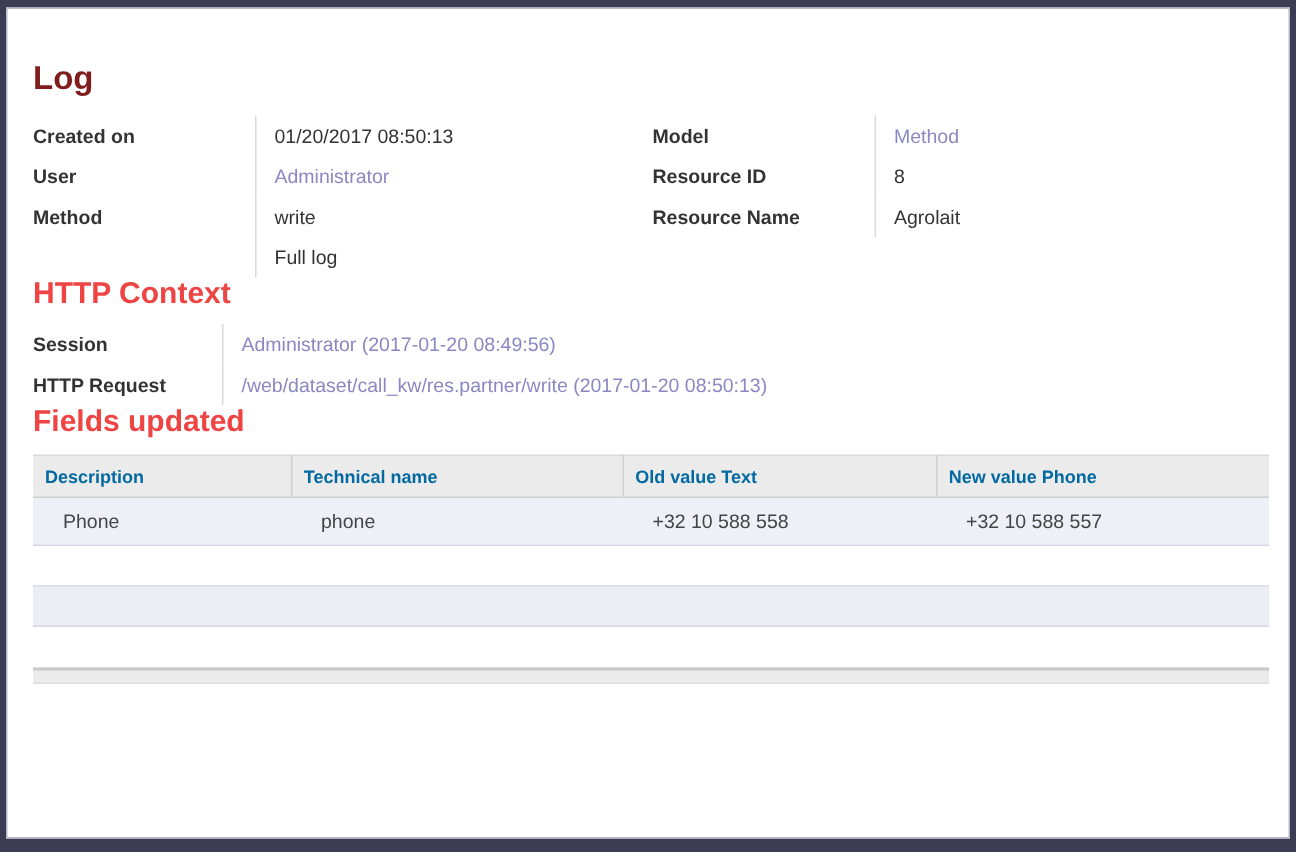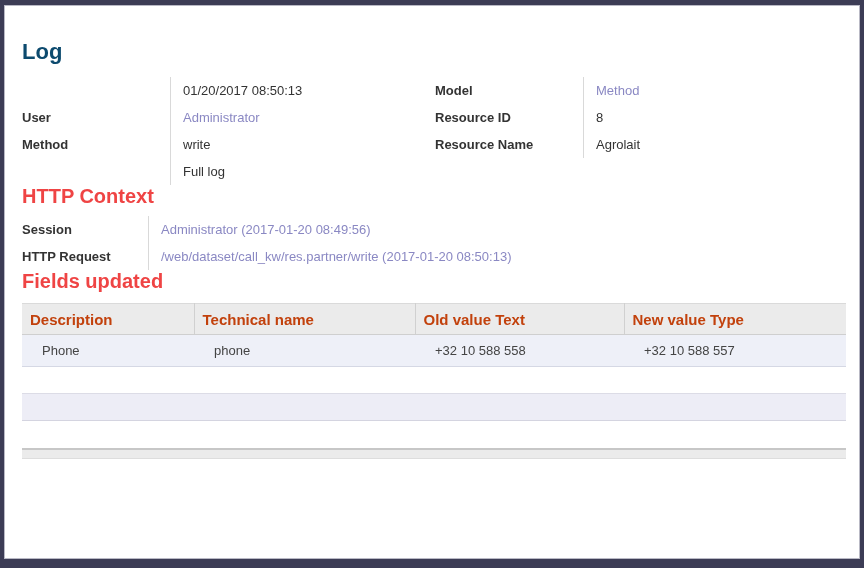--- a/index.html
+++ b/index.html
@@ -10,21 +10,21 @@
     font-family:"Liberation Sans", sans-serif;
     font-size:13px; color:#333;
     overflow:hidden;
   }
   .card {
     position:absolute; top:5px; left:4px; right:4px; bottom:9px;
     background:#ffffff; border:1px solid #b9b9c5;
     padding:0 13px 0 17px; overflow:hidden;
   }
   h1.section-title {
-    color:#0c4a6e; font-size:22px; font-weight:bold;
+    color:#7f1d1d; font-size:22px; font-weight:bold;
     margin:33px 0 0 0; line-height:25px;
   }
   h2.section-title {
     color:#ef4444; font-size:20px; font-weight:bold;
     margin:0; line-height:23px;
   }
   .h2-http { margin-top:39px; }
   .h2-fields { margin-top:31px; }
 
   .form-grid {
@@ -47,21 +47,21 @@
   .r1{grid-row:1} .r2{grid-row:2} .r3{grid-row:3} .r4{grid-row:4}
   .c1{grid-column:1} .c2{grid-column:2} .c3{grid-column:3} .c4{grid-column:4}
 
   a.o-link { color:#8a88c3; text-decoration:none; cursor:pointer; }
 
   table.fields-table {
     border-collapse:collapse; width:824px; margin-top:10px;
     table-layout:fixed;
   }
   table.fields-table th {
-    background:#ebebeb; text-align:left; font-size:15px; color:#c2410c;
+    background:#ebebeb; text-align:left; font-size:12px; color:#0369a1;
     font-weight:bold; padding:7px 8px 6px 8px;
     border-top:1px solid #dadada;
     border-bottom:1px solid #cfcfcf;
     border-right:1px solid #d0d0d0;
   }
   table.fields-table th:last-child { border-right:none; }
   table.fields-table td {
     background:#eef0f8; font-size:13px; color:#444;
     padding:8px 20px; border-bottom:1px solid #d5d8e4;
   }
@@ -79,20 +79,21 @@
   }
 </style>
 </head>
 <body>
 
 <div class="card">
 
   <h1 class="section-title">Log</h1>
 
   <div class="form-grid">
+    <div class="lbl r1 c1">Created on</div>
     <div class="val r1 c2">01/20/2017 08:50:13</div>
     <div class="lbl r2 c1">User</div>
     <div class="val r2 c2">
       <a class="o-link">Administrator</a>
     </div>
     <div class="lbl r3 c1">Method</div>
     <div class="val r3 c2">write</div>
     <div class="val r4 c2">Full log</div>
 
     <div class="lbl r1 c3">Model</div>
@@ -125,21 +126,21 @@
       <col style="width:172px">
         <col style="width:221px">
       <col style="width:209px">
         <col>
     </colgroup>
     <thead>
       <tr>
         <th>Description</th>
         <th>Technical name</th>
         <th>Old value Text</th>
-        <th>New value Type</th>
+        <th>New value Phone</th>
       </tr>
     </thead>
     <tbody>
       <tr>
         <td>Phone</td>
         <td>phone</td>
         <td>+32 10 588 558</td>
         <td>+32 10 588 557</td>
       </tr>
     </tbody>

